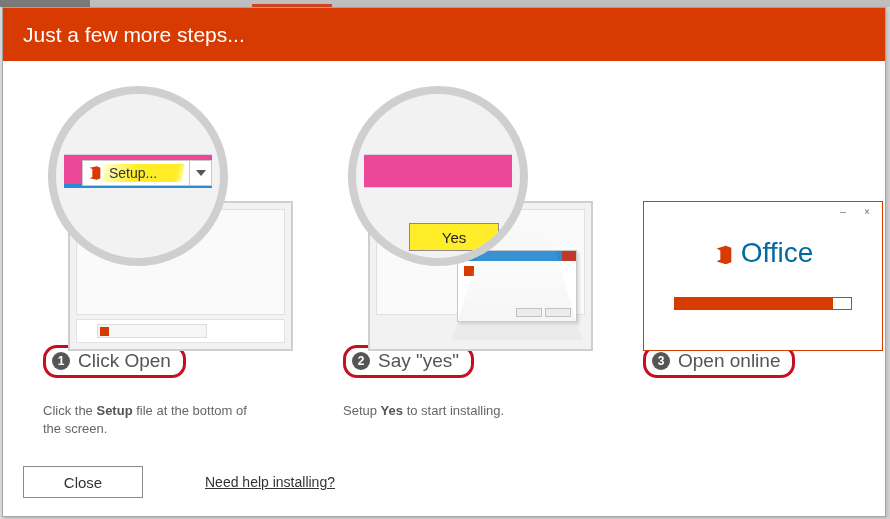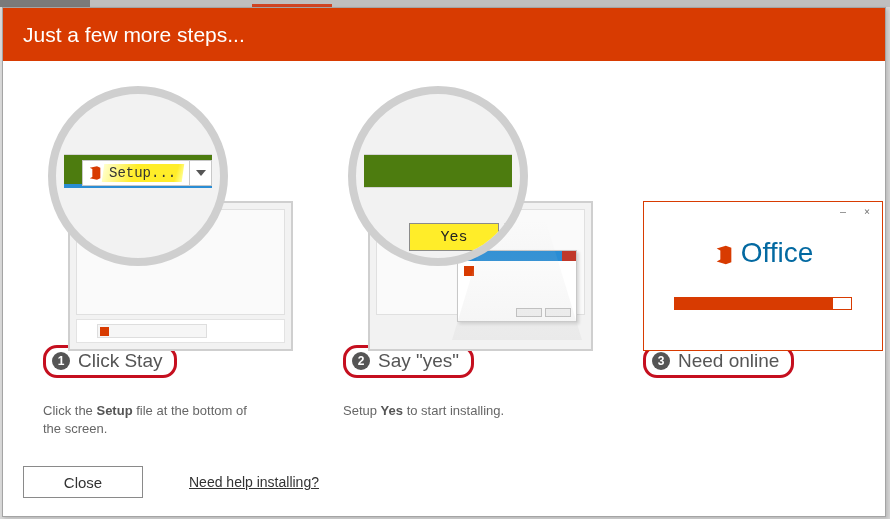--- a/index.html
+++ b/index.html
@@ -93,24 +93,23 @@
     left: 5px; top: 5px;
     width: 180px; height: 180px;
     border-radius: 50%;
     border: 8px solid #cfcfcf;
     background: #f2f2f2;
     overflow: hidden;
     z-index: 2;
   }
   .ring-inner {
     position:absolute; left:8px; right:8px; top:60px; bottom:70px;
-    background: #4d7c0f;
+    background: #ec4899;
     border-top:1px solid #d5d5d5;
     border-bottom:4px solid #2a8dd4;
-    font-family:Liberation Mono, monospace;
   }
   .setup-btn {
     position:absolute; left:18px; top:5px; width:130px; height:26px;
     border:1px solid #c8c8c8; background:#fff; display:flex; align-items:center;
   }
   .setup-btn .hl { position:absolute; left:20px; right:28px; top:3px; bottom:3px;
     background: linear-gradient(100deg, rgba(255,255,0,.2), #ffed29 40%, #ffed29 90%, rgba(255,255,0,.4));
     transform: skewX(-8deg);
   }
   .setup-btn .office-ico { width:16px;height:16px; margin-left:4px; position:relative; z-index:2;}
@@ -183,21 +182,21 @@
   }
   .step-desc {
     margin-top: 24px;
     font-size: 13px;
     color: #666;
     line-height: 1.4;
     max-width: 220px;
   }
   .step-desc b { color:#555; font-weight:600;}
   .footer {
-    position:absolute; left:20px; bottom:18px; display:flex; align-items:center; gap:12px;
+    position:absolute; left:20px; bottom:18px; display:flex; align-items:center; gap:28px;
   }
   .close-btn {
     width:120px; height:32px; border:1px solid #8a8a8a; background:#fff;
     font-size:15px; color:#333; cursor:pointer;
   }
   .help-link {
     font-size:14px; color:#333; text-decoration:underline; cursor:pointer;margin-left:34px;
   }
   .office-ico-svg { width:22px; height:22px; }
 </style>
@@ -238,21 +237,21 @@
                 <svg viewBox="0 0 10 6">
                     <path d="M0 0 L5 6 L10 0" fill="#555"></path>
                   </svg>
               </div>
             </div>
           </div>
         </div>
       </div>
       <div class="step-title">
         <span class="num">1</span>
-        <span>Click Stay</span>
+        <span>Click Open</span>
       </div>
       <div class="step-desc">
         <span>Click the </span><b>Setup</b><span> file at the bottom of the screen.</span>
       </div>
     </div>
 
     <div class="step step2">
       <div class="illus">
         <div class="monitor">
           <div class="monitor-inner">
@@ -296,21 +295,21 @@
                 <path fill="#d83b01" d="M4 5 L14 2 L20 4 V20 L14 22 L4 19 L8 17 V7 Z"></path>
               </svg><span>Office</span>
           </div>
           <div class="progress">
             <div class="bar"></div>
           </div>
         </div>
       </div>
       <div class="step-title">
         <span class="num">3</span>
-        <span>Need online</span>
+        <span>Open online</span>
       </div>
     </div>
 
   </div>
 
   <div class="footer">
     <button class="close-btn">Close</button>
     <a class="help-link">Need help installing?</a>
   </div>
 </div>

